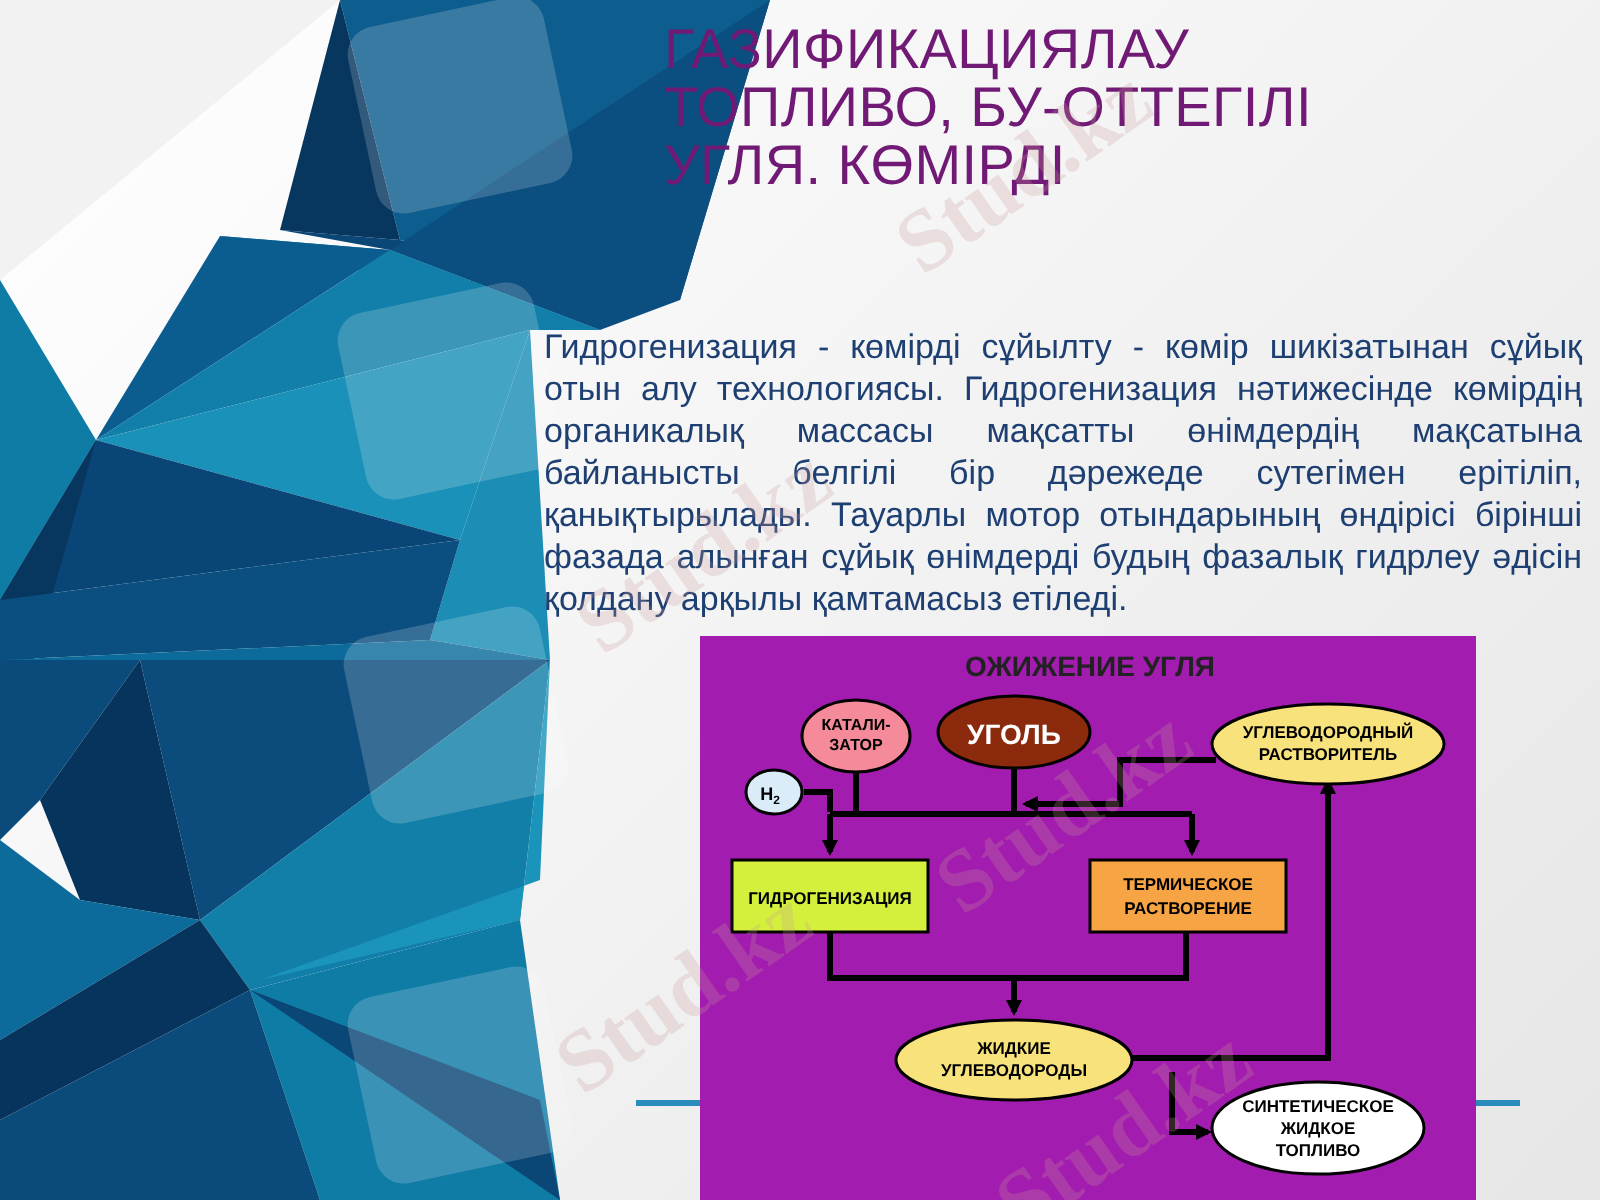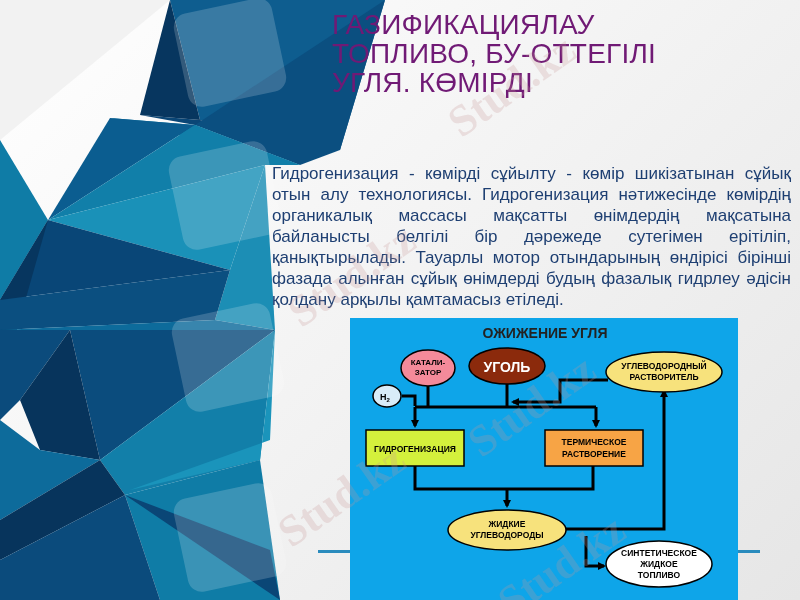--- a/index.html
+++ b/index.html
@@ -26,21 +26,21 @@
       width: 519px;
       color: #1e3f72;
       font-size: 17px;
       line-height: 21px;
       text-align: justify;
     }
     .diagram {
       position: absolute;
       left: 350px; top: 318px;
       width: 388px; height: 282px;
-      background: #0ea5e9;
+      background: #a21caf;
     }
     .diagram svg { width: 388px; height: 282px; display: block; }
     .accent-line { position: absolute; height: 3px; background: #2a8bbd; }
     .watermark {
       position: absolute;
       font-family: "Liberation Serif", serif;
       font-size: 44px;
       font-weight: bold;
       color: rgba(200, 150, 150, 0.25);
       transform: rotate(-35deg);

